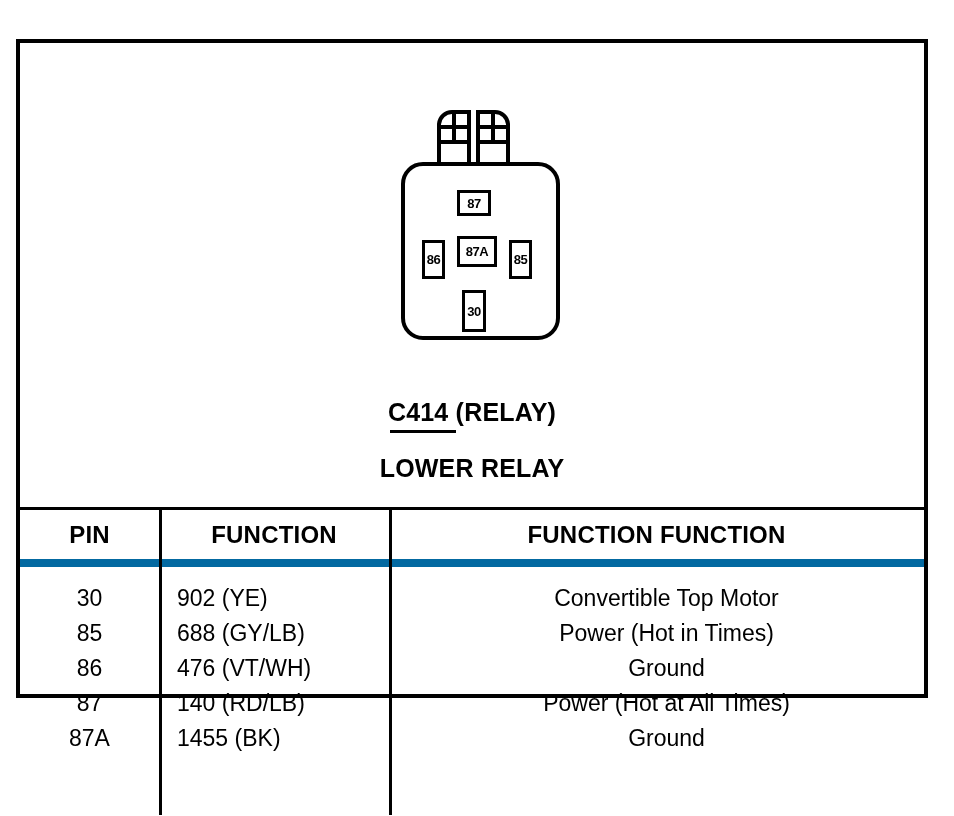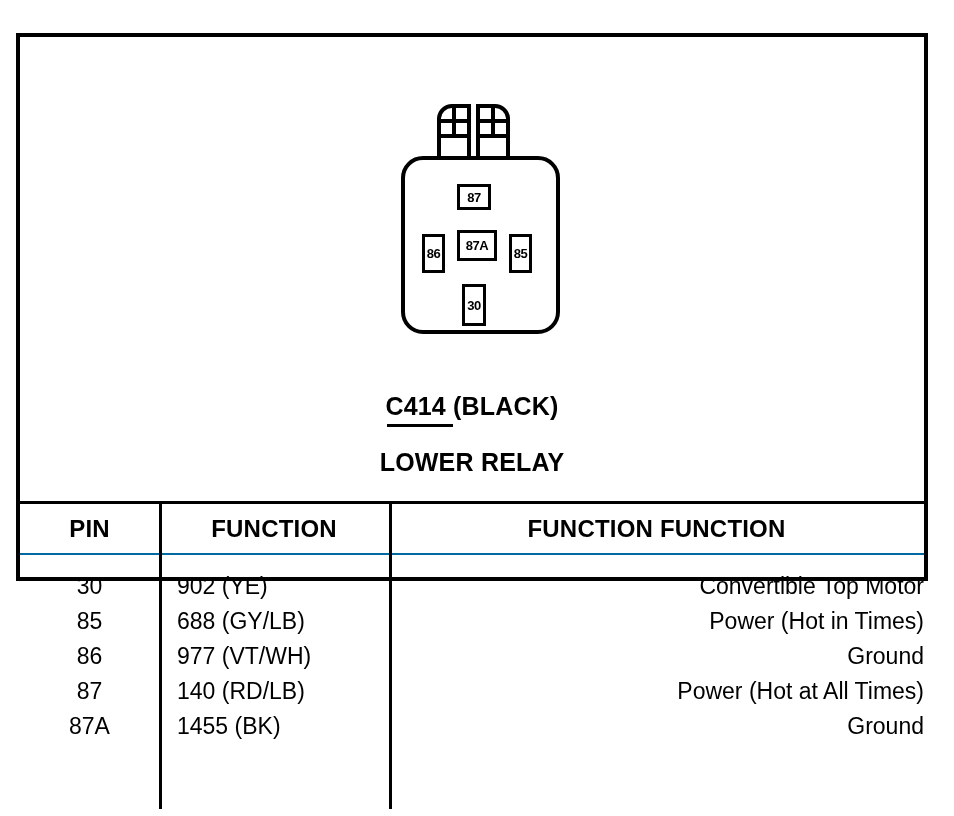--- a/index.html
+++ b/index.html
@@ -14,23 +14,23 @@
     position: relative;
     font-family: "Liberation Sans", sans-serif;
     color: #000000;
     overflow: hidden;
   }
 
   
   #page-frame {
     position: absolute;
     left: 16px;
-    top: 33px;
+    top: 39px;
     width: 912px;
-    height: 548px;
+    height: 659px;
     border: 4px solid #000000;
     box-sizing: border-box;
   }
 
   
   #diagram-area {
     position: absolute;
     left: 0;
     top: 0;
     width: 904px;
@@ -123,21 +123,21 @@
   }
   #pin-table th,
   #pin-table td {
     border-left: 0;
     border-right: 0;
     padding: 0;
     vertical-align: middle;
   }
   #pin-table thead tr {
     border-top: 3px solid #000000;
-    border-bottom: 2px solid #0369a1;
+    border-bottom: 8px solid #0369a1;
   }
   #pin-table th {
     height: 49px;
     font-size: 24px;
     font-weight: bold;
     text-align: center;
     letter-spacing: 0.2px;
   }
   .col-pin      { width: 139px; }
   .col-circuit  { width: 230px; }
@@ -153,21 +153,21 @@
   .vline-2 { left: 369px; height: 308px; }
 
   #pin-table tbody td {
     font-size: 23px;
     font-weight: normal;
     height: 35px;
     line-height: 35px;
   }
   .cell-pin      { text-align: center; }
   .cell-circuit  { text-align: left; padding-left: 18px !important; }
-  .cell-function { text-align: right; padding-left: 20px !important; }
+  .cell-function { text-align: center; padding-left: 20px !important; }
   #pin-table tbody tr:first-child td { padding-top: 14px; }
   #pin-table tbody tr:last-child  td { padding-bottom: 14px; }
 </style>
 </head>
 <body>
 
 <div id="page-frame">
 
   <div id="diagram-area">
 
@@ -189,21 +189,21 @@
     <div id="relay-body">
       <div class="pin-box pin-87">87</div>
       <div class="pin-box pin-86">86</div>
       <div class="pin-box pin-87a">87A</div>
       <div class="pin-box pin-85">85</div>
       <div class="pin-box pin-30">30</div>
     </div>
 
     <div id="caption-block">
       <div id="connector-id-wrap">
-        <div id="connector-id">C414 (BLACK)</div>
+        <div id="connector-id">C414 (RELAY)</div>
         <div id="connector-id-underline"></div>
       </div>
       <div id="relay-name">LOWER RELAY</div>
     </div>
 
   </div>
 
   <div style="position:absolute; left:0; top:464px; width:904px; height:308px;">
     <div class="vline-1"></div>
     <div class="vline-2"></div>
@@ -227,21 +227,21 @@
           <td class="cell-circuit">902 (YE)</td>
           <td class="cell-function">Convertible Top Motor</td>
         </tr>
         <tr>
           <td class="cell-pin">85</td>
           <td class="cell-circuit">688 (GY/LB)</td>
           <td class="cell-function">Power (Hot in Times)</td>
         </tr>
         <tr>
           <td class="cell-pin">86</td>
-          <td class="cell-circuit">977 (VT/WH)</td>
+          <td class="cell-circuit">476 (VT/WH)</td>
           <td class="cell-function">Ground</td>
         </tr>
         <tr>
           <td class="cell-pin">87</td>
           <td class="cell-circuit">140 (RD/LB)</td>
           <td class="cell-function">Power (Hot at All Times)</td>
         </tr>
         <tr>
           <td class="cell-pin">87A</td>
           <td class="cell-circuit">1455 (BK)</td>

